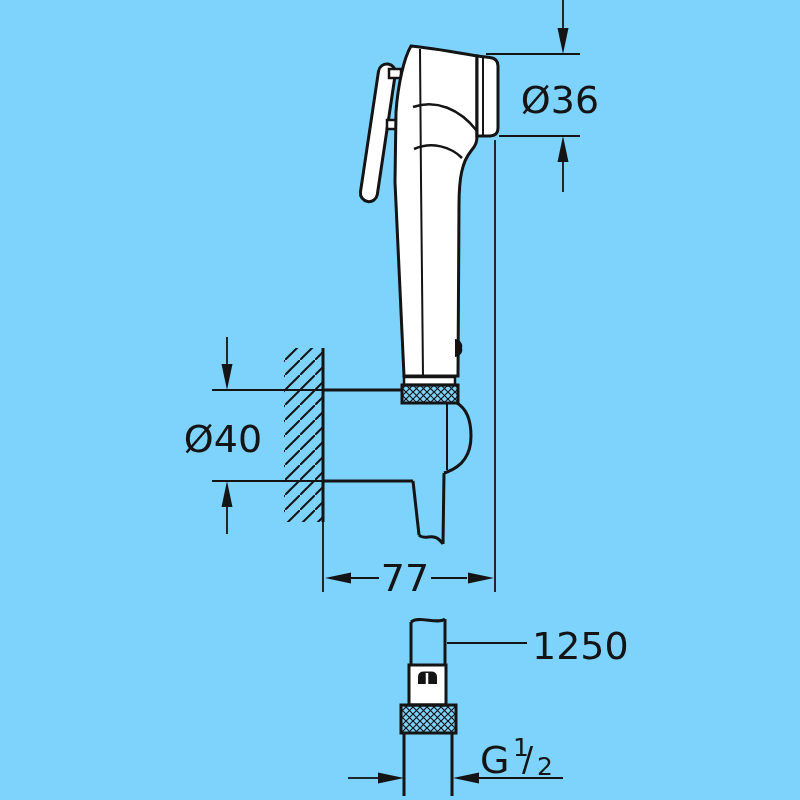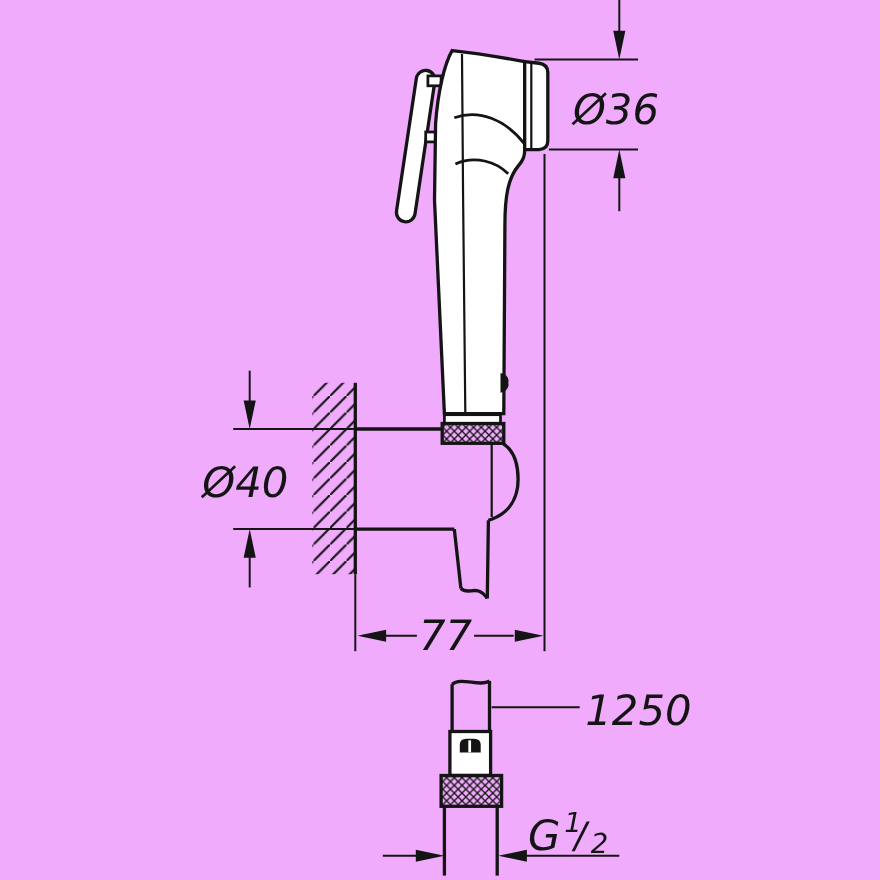--- a/index.html
+++ b/index.html
@@ -5,23 +5,22 @@
   html, body {
     margin: 0;
     padding: 0;
     background: #ffffff;
     font-family: "DejaVu Sans", "Liberation Sans", sans-serif;
   }
   .stage {
     position: relative;
     width: 800px;
     height: 800px;
-    background: #f0abfc;
+    background: #7dd3fc;
     overflow: hidden;
-    font-style: italic;
   }
   svg { display: block; }
   text {
     font-family: "DejaVu Sans", "Liberation Sans", sans-serif;
     fill: #141414;
   }
   .dim-label { font-size: 38px; }
   .dim-label-sup { font-size: 25px; }
   .dim-label-slash { font-size: 33px; }
 </style>

